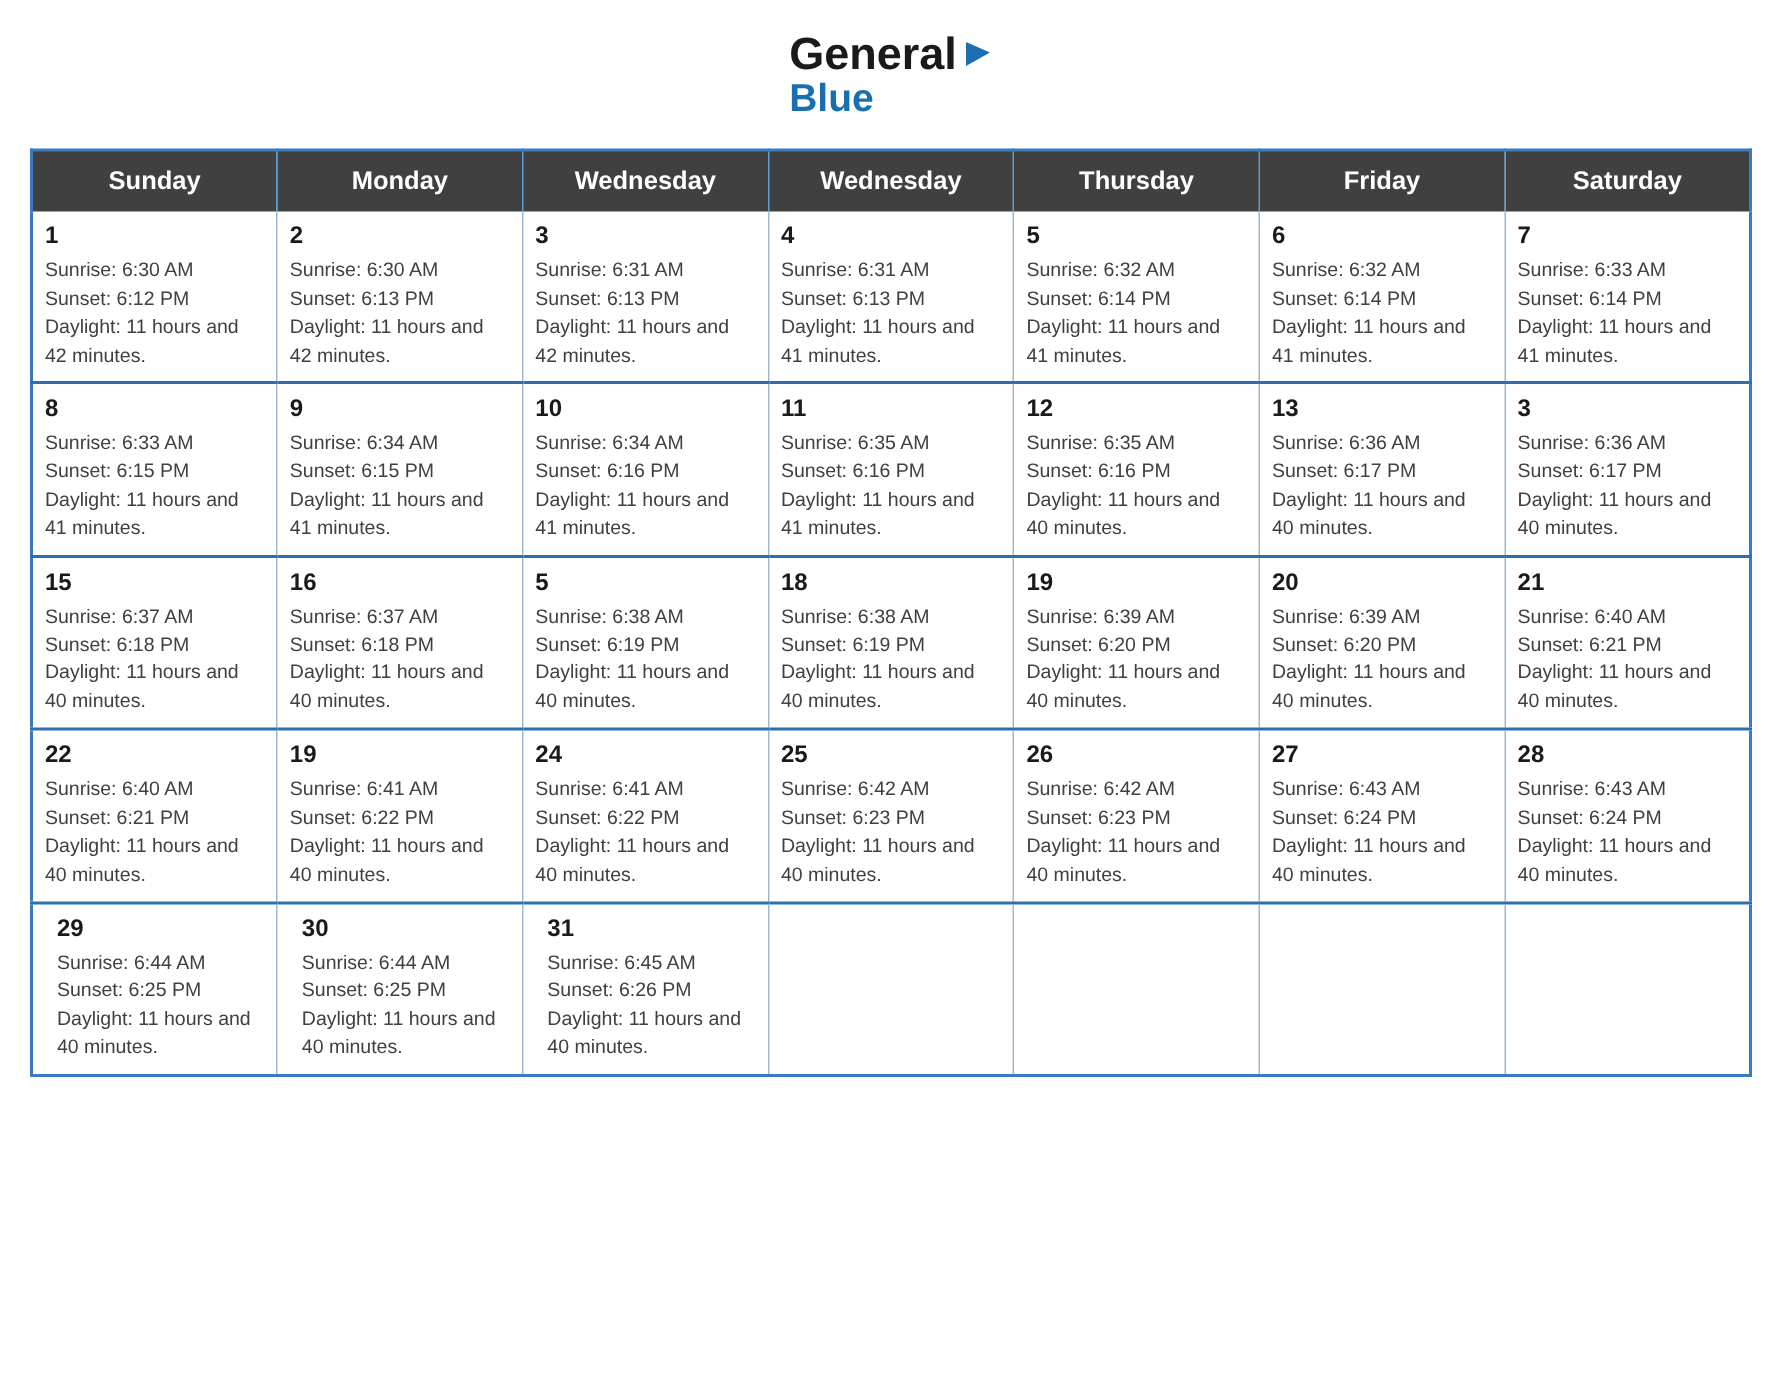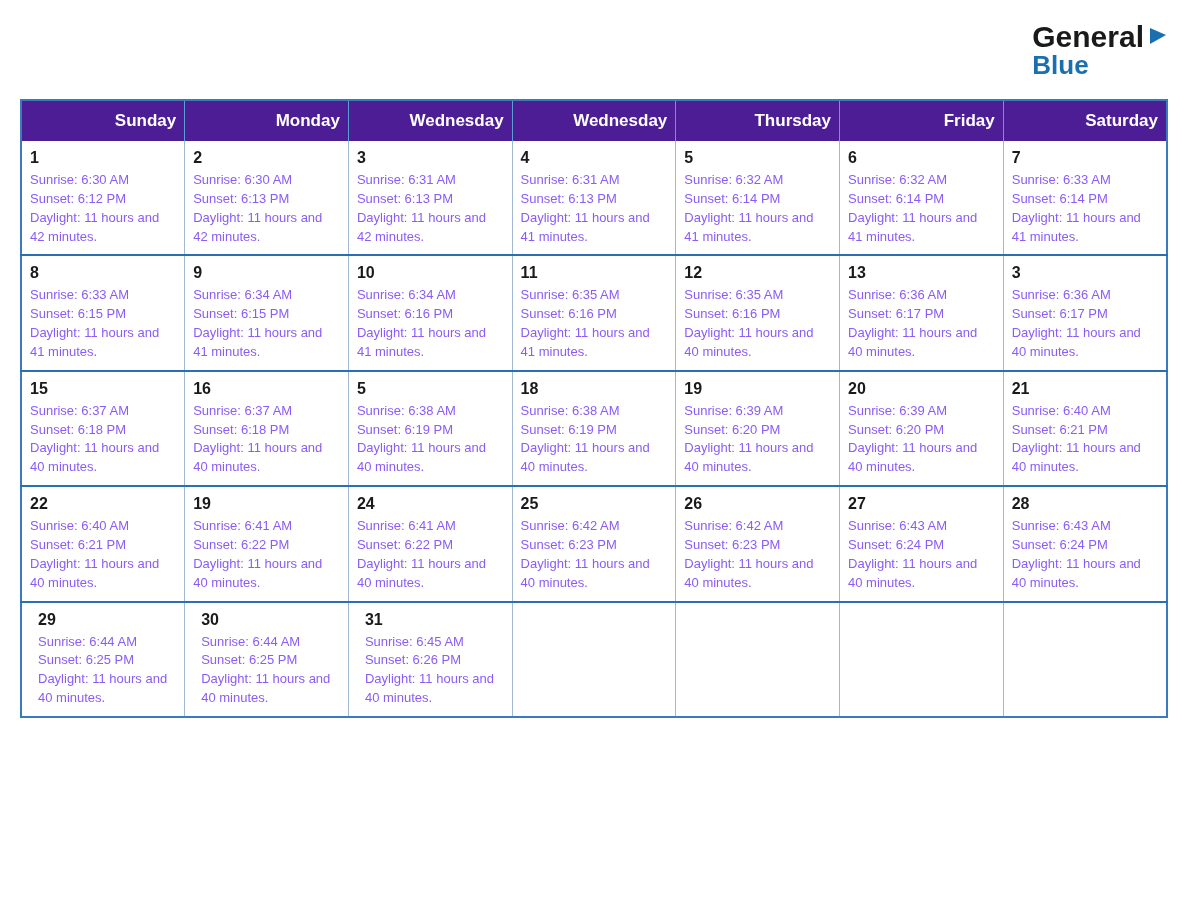--- a/index.html
+++ b/index.html
@@ -5,21 +5,21 @@
     * { box-sizing: border-box; margin: 0; padding: 0; }
     body {
       font-family: Arial, sans-serif;
       background: #fff;
       padding: 20px;
       width: 1188px;
       min-height: 918px;
     }
     .header {
       display: flex;
-      justify-content: flex-end;
+      justify-content: center;
       align-items: flex-start;
       margin-bottom: 18px;
     }
     .logo {
       display: flex;
       flex-direction: column;
       align-items: flex-start;
     }
     .title-block {
       text-align: right;
@@ -35,26 +35,26 @@
       font-weight: normal;
       color: #1a1a1a;
       margin-top: 4px;
     }
     .calendar {
       width: 100%;
       border-collapse: collapse;
       border: 2px solid #3a7abf;
     }
     .calendar thead tr th {
-      background-color: #4c1d95;
+      background-color: #404040;
       color: #fff;
       font-size: 17px;
       font-weight: bold;
       padding: 10px 8px;
-      text-align: right;
+      text-align: center;
       border-right: 1px solid #5a9fd4;
     }
     .calendar thead tr th:last-child {
       border-right: none;
     }
     .calendar tbody tr td {
       vertical-align: top;
       padding: 8px 8px;
       font-size: 13.5px;
       color: #1a1a1a;
@@ -72,21 +72,21 @@
     }
     .day-number {
       font-size: 16px;
       font-weight: bold;
       color: #1a1a1a;
       margin-bottom: 4px;
       display: block;
     }
     .day-info {
       font-size: 13px;
-      color: #8b5cf6;
+      color: #404040;
       line-height: 1.45;
     }
     .empty-cell {
       background: #fff;
     }
   </style>
 </head>
 <body>
 
 <div class="header">

